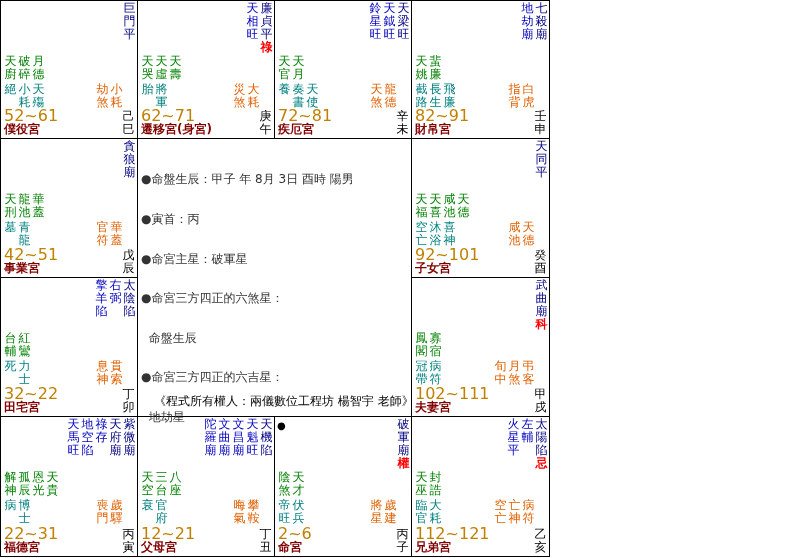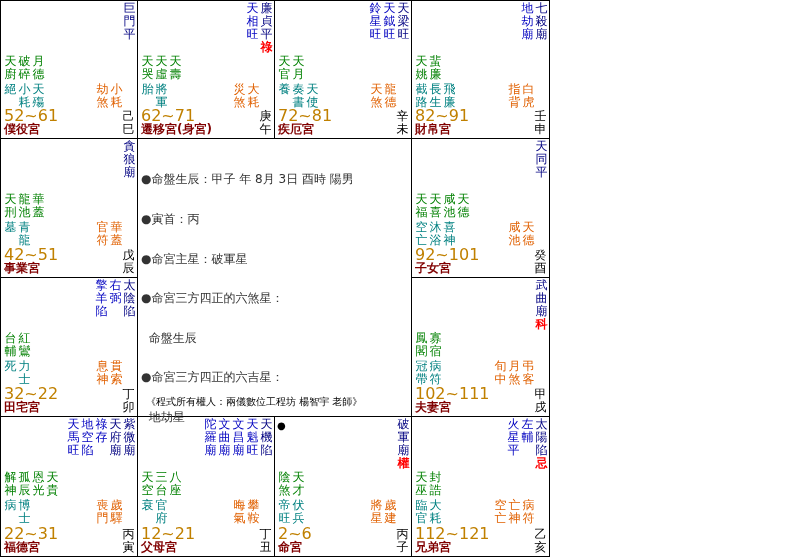--- a/index.html
+++ b/index.html
@@ -34,21 +34,21 @@
   .spiritcol span { height: 13px; line-height: 13px; text-align: center; }
 
   .age { position: absolute; left: 3px; bottom: 16px; color: #c08000; font-size: 16px; line-height: 13px; }
   .palace { position: absolute; left: 3px; bottom: 2px; color: #800000; font-weight: bold; font-size: 12px; line-height: 13px; white-space: nowrap; }
   .ganzhi { position: absolute; right: 2px; bottom: 2px; color: #000; display: flex; flex-direction: column; width: 13px; }
   .ganzhi span { height: 13px; line-height: 13px; text-align: center; }
   .dot { position: absolute; left: 2px; top: 3px; font-size: 10px; color: #000; }
 
   .info { position: absolute; left: 3px; top: 8px; color: #333; font-size: 12px; line-height: 13.2px; white-space: pre; }
   .info .row { display: block; }
-  .copyright { position: absolute; left: 8px; bottom: 8px; color: #000; font-size: 10px; line-height: 13px; white-space: nowrap; }
+  .copyright { position: absolute; left: 16px; bottom: 8px; color: #000; font-size: 12px; line-height: 13px; white-space: nowrap; }
 </style>
 </head>
 <body>
 
 <div class="chart" id="chart">
   <div class="cell" style="grid-column:1;grid-row:1">
       <div class="main-stars">
         <div class="star main">
           <span>巨</span>
           <span>門</span>

